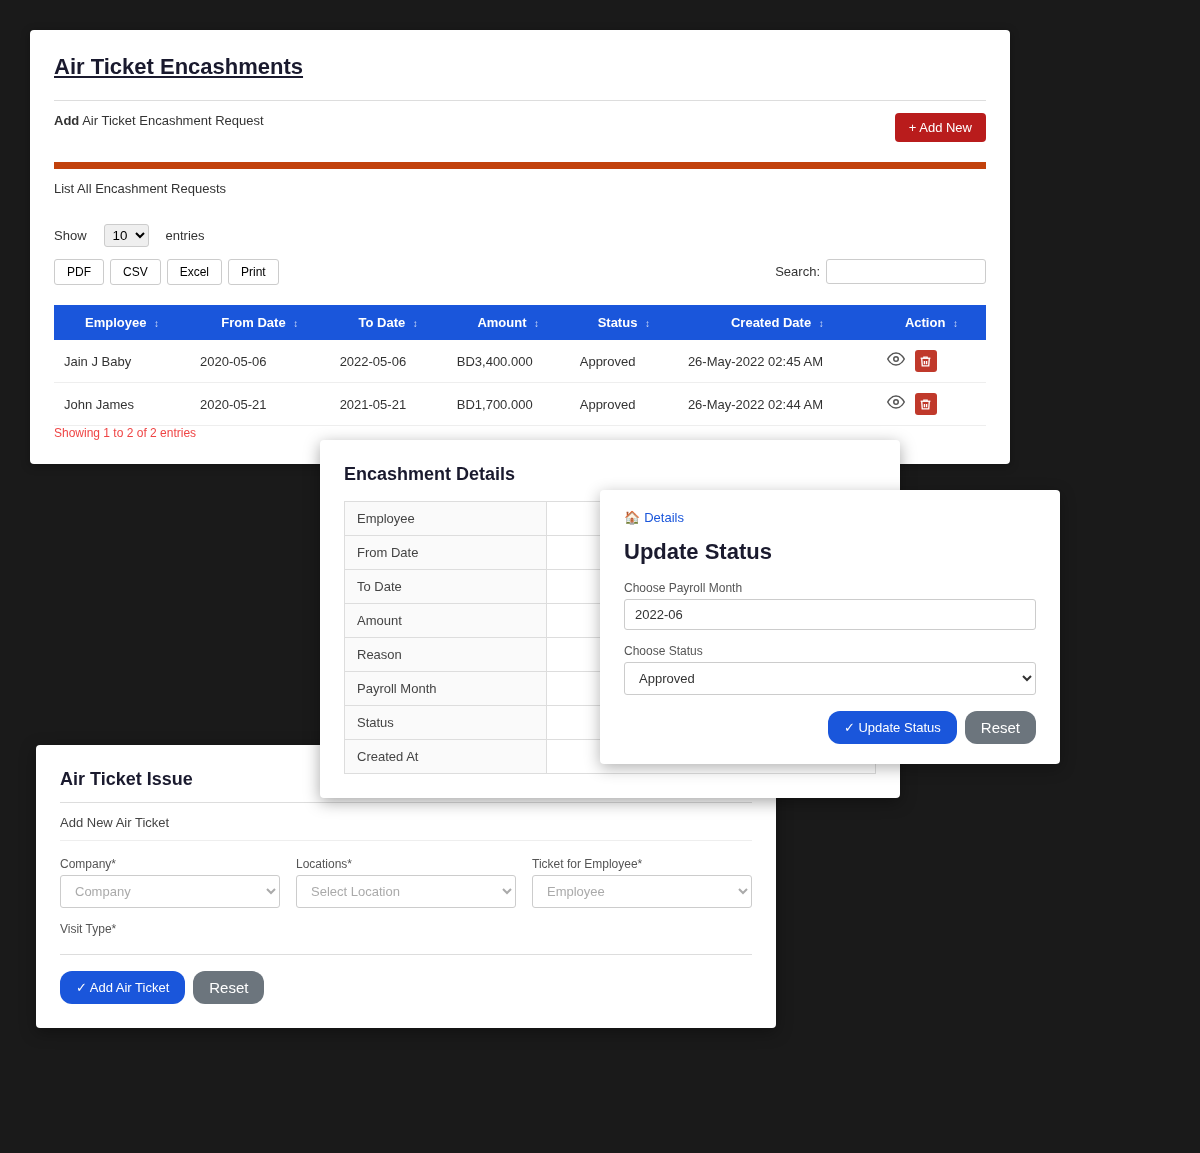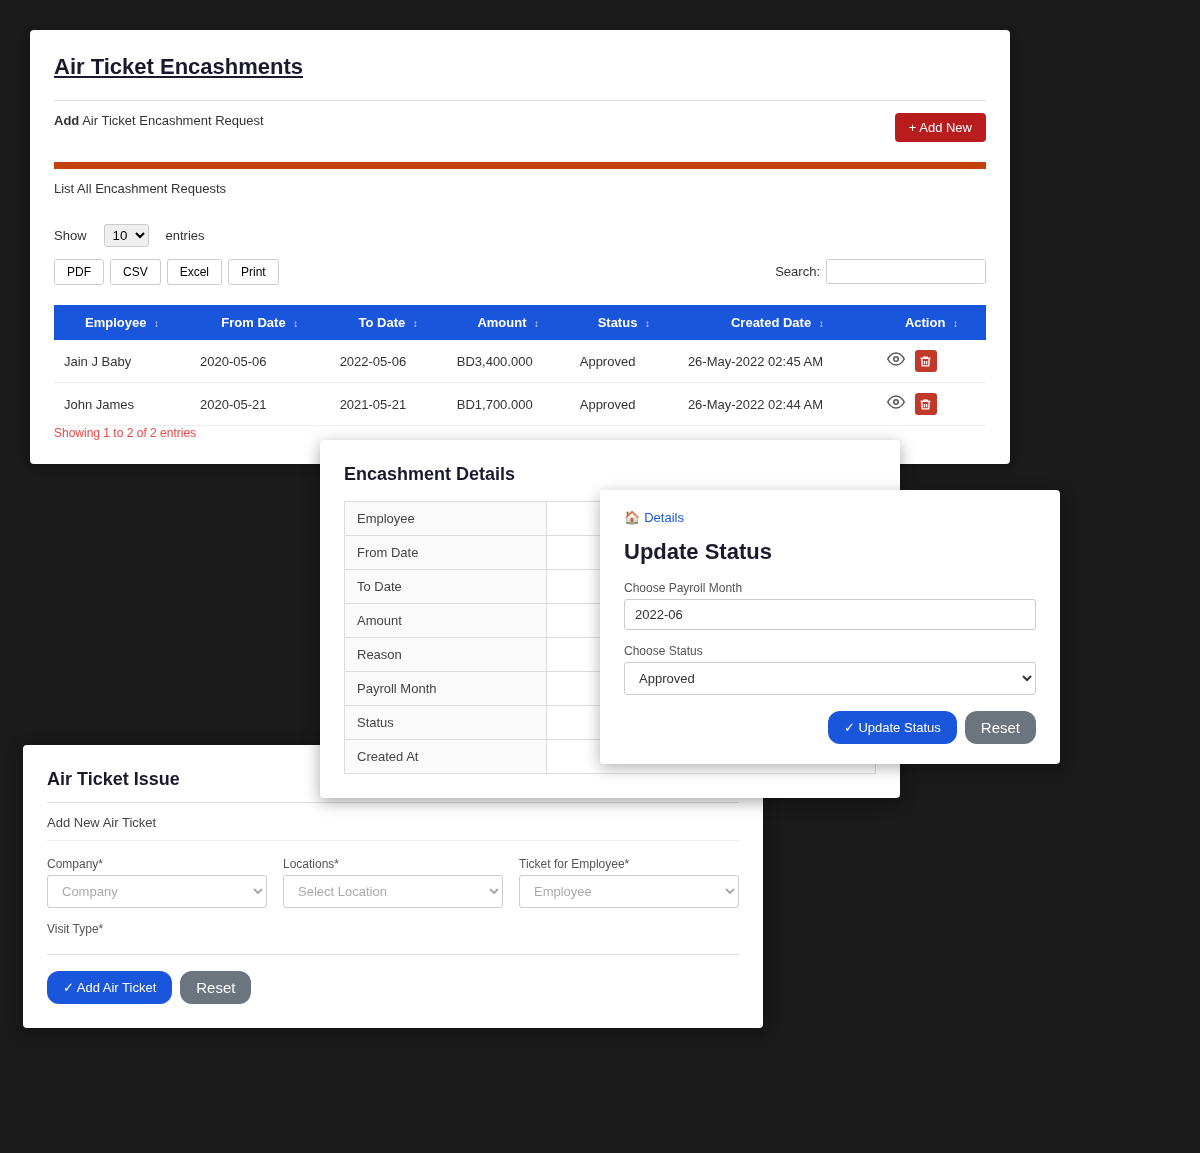--- a/index.html
+++ b/index.html
@@ -299,21 +299,21 @@
       padding: 8px 16px;
       border-radius: 12px;
       cursor: pointer;
       font-size: 15px;
     }
 
     
     .issue-card {
       position: absolute;
       top: 745px;
-      left: 23px;
+      left: 36px;
       width: 740px;
       background: #fff;
       border-radius: 4px;
       box-shadow: 0 4px 16px rgba(0,0,0,0.35);
       padding: 24px;
       z-index: 2;
     }
 
     .issue-title {
       font-size: 18px;

